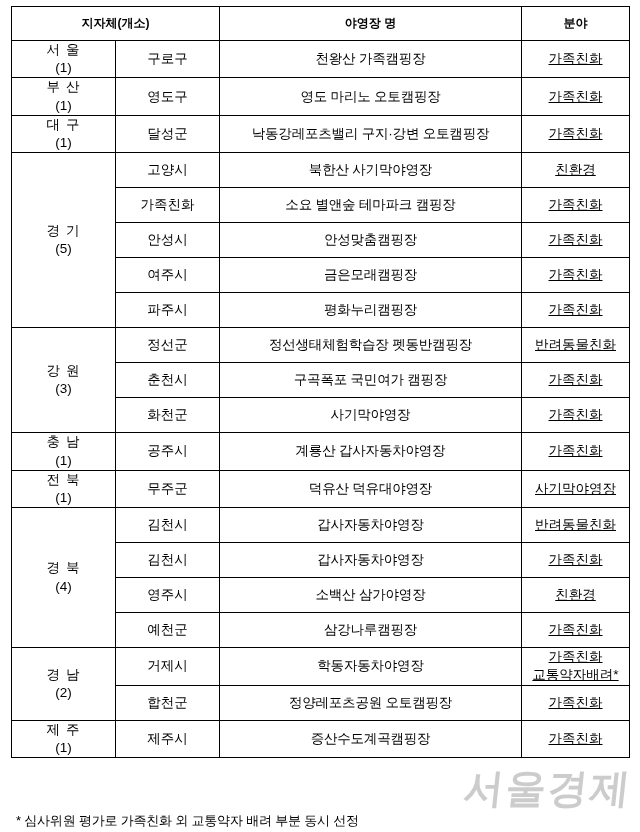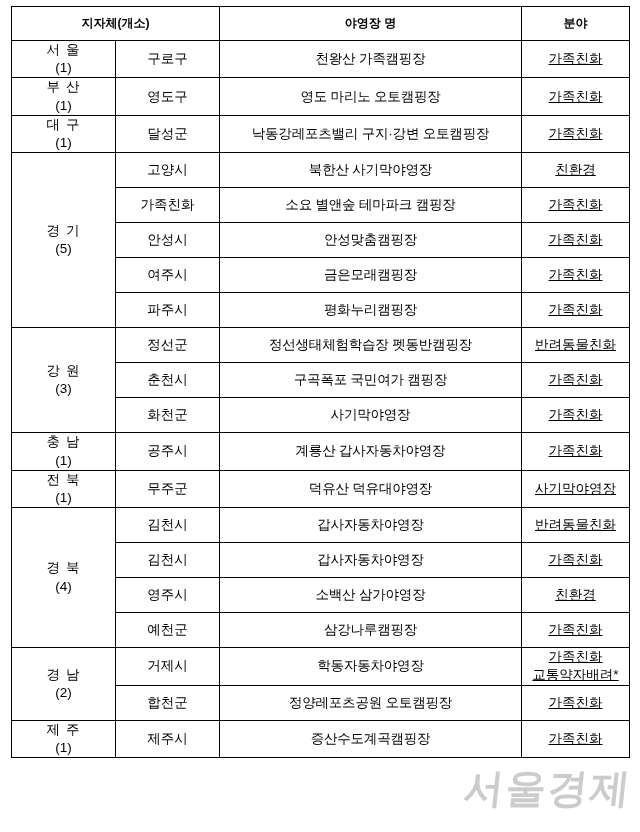--- a/index.html
+++ b/index.html
@@ -291,15 +291,16 @@
           </td>
           <td>제주시</td>
           <td class="name-cell">증산수도계곡캠핑장</td>
           <td class="field-cell">
             <span class="fline">가족친화</span>
           </td>
         </tr>
       </tbody>
   </table>
 
+  <div class="footnote">* 심사위원 평가로 가족친화 외 교통약자 배려 부분 동시 선정</div>
   <div class="watermark">서울경제</div>
 
 </div>
 
 </body></html>

